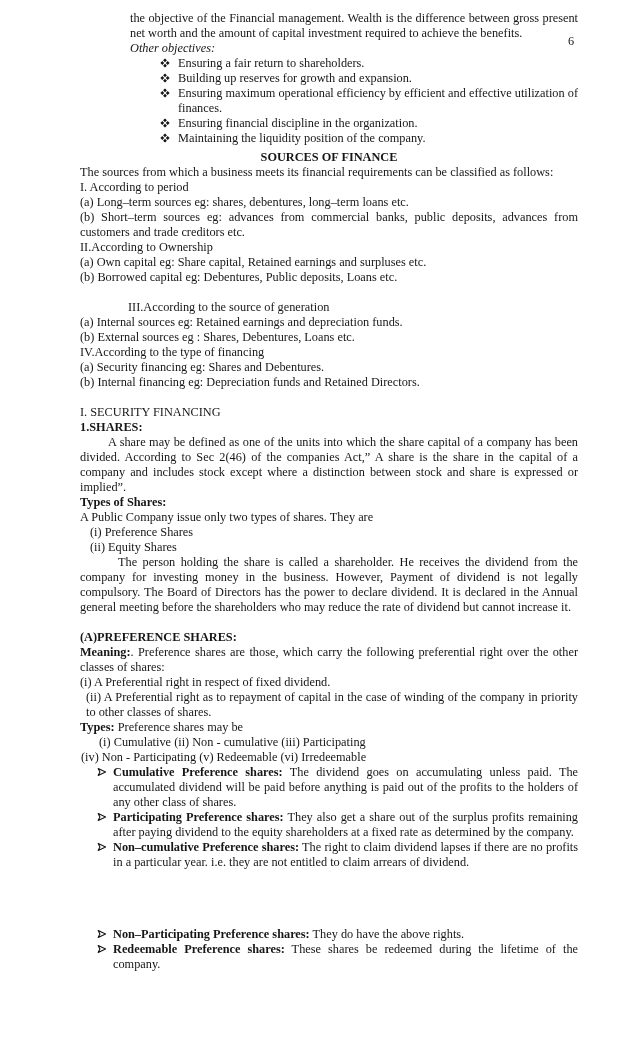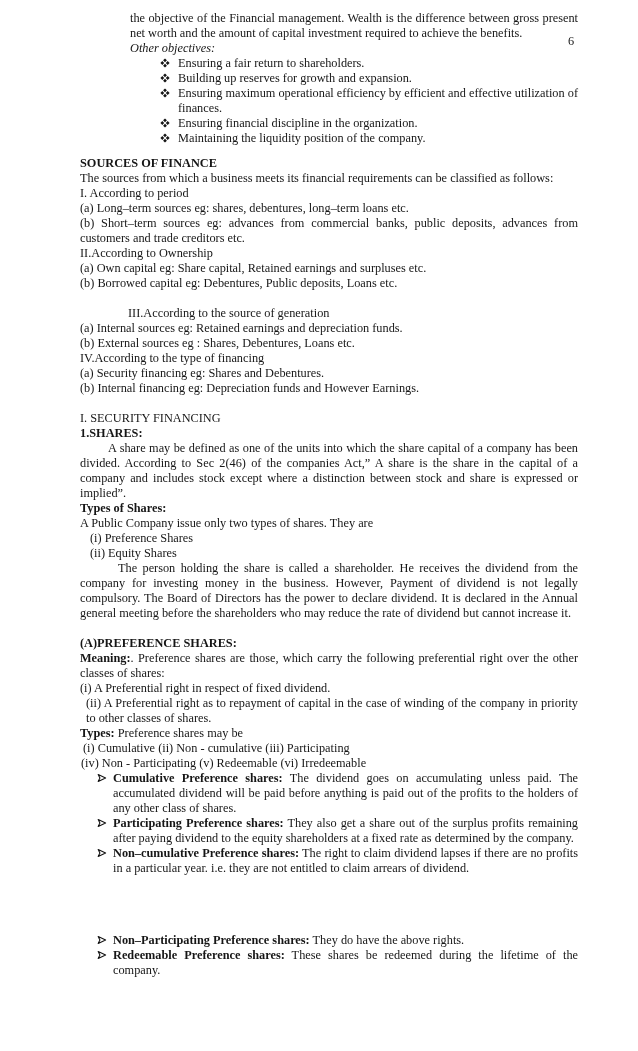--- a/index.html
+++ b/index.html
@@ -46,48 +46,48 @@
       <div class="para li-d"><span class="mk">
           <svg width="10" height="10" viewBox="0 0 10 10">
             <path fill="#141414" d="M5 .4 L6.9 2.3 L5 4.2 L3.1 2.3 Z M.4 5 L2.3 3.1 L4.2 5 L2.3 6.9 Z M5.8 5 L7.7 3.1 L9.6 5 L7.7 6.9 Z M5 5.8 L6.9 7.7 L5 9.6 L3.1 7.7 Z"></path>
           </svg>
         </span><span>Ensuring financial discipline in the organization.</span></div>
       <div class="para li-d"><span class="mk">
           <svg width="10" height="10" viewBox="0 0 10 10">
             <path fill="#141414" d="M5 .4 L6.9 2.3 L5 4.2 L3.1 2.3 Z M.4 5 L2.3 3.1 L4.2 5 L2.3 6.9 Z M5.8 5 L7.7 3.1 L9.6 5 L7.7 6.9 Z M5 5.8 L6.9 7.7 L5 9.6 L3.1 7.7 Z"></path>
           </svg>
         </span><span>Maintaining the liquidity position of the company.</span></div>
-      <div class="para b" style="margin-top: 10px;"><span>SOURCES OF FINANCE</span></div>
+      <div class="para b" style="margin-top: 4px; text-align: center;"><span>SOURCES OF FINANCE</span></div>
       <div class="para"><span>The sources from which a business meets its financial requirements can be classified as follows:</span></div>
       <div class="para"><span>I. According to period</span></div>
       <div class="para j"><span>(a) Long–term sources eg: shares, debentures, long–term loans etc.</span></div>
       <div class="para j"><span>(b) Short–term sources eg: advances from commercial banks, public deposits, advances from customers and trade creditors etc.</span></div>
       <div class="para"><span>II.According to Ownership</span></div>
       <div class="para"><span>(a) Own capital eg: Share capital, Retained earnings and surpluses etc.</span></div>
       <div class="para"><span>(b) Borrowed capital eg: Debentures, Public deposits, Loans etc.</span></div>
       <div class="para" style="margin-top: 15px; margin-left: 48px;"><span>III.According to the source of generation</span></div>
       <div class="para"><span>(a) Internal sources eg: Retained earnings and depreciation funds.</span></div>
       <div class="para"><span>(b) External sources eg : Shares, Debentures, Loans etc.</span></div>
       <div class="para"><span>IV.According to the type of financing</span></div>
       <div class="para"><span>(a) Security financing eg: Shares and Debentures.</span></div>
-      <div class="para"><span>(b) Internal financing eg: Depreciation funds and However Earnings.</span></div>
+      <div class="para"><span>(b) Internal financing eg: Depreciation funds and Retained Directors.</span></div>
       <div class="para" style="margin-top: 15px;"><span>I. SECURITY FINANCING</span></div>
       <div class="para b"><span>1.SHARES:</span></div>
       <div class="para j" style="text-indent: 28px;"><span>A share may be defined as one of the units into which the share capital of a company has been divided. According to Sec 2(46) of the companies Act,” A share is the share in the capital of a company and includes stock except where a distinction between stock and share is expressed or implied”.</span></div>
       <div class="para b"><span>Types of Shares:</span></div>
       <div class="para"><span>A Public Company issue only two types of shares. They are</span></div>
       <div class="para" style="margin-left: 10px;"><span>(i) Preference Shares</span></div>
       <div class="para" style="margin-left: 10px;"><span>(ii) Equity Shares</span></div>
       <div class="para j" style="text-indent: 38px;"><span>The person holding the share is called a shareholder. He receives the dividend from the company for investing money in the business. However, Payment of dividend is not legally compulsory. The Board of Directors has the power to declare dividend. It is declared in the Annual general meeting before the shareholders who may reduce the rate of dividend but cannot increase it.</span></div>
       <div class="para b" style="margin-top: 15px;"><span>(A)PREFERENCE SHARES:</span></div>
       <div class="para j"><span class="b">Meaning:</span><span>. Preference shares are those, which carry the following preferential right over the other classes of shares:</span></div>
       <div class="para" style="margin-left: 0;"><span>(i) A Preferential right in respect of fixed dividend.</span></div>
       <div class="para j" style="margin-left: 6px;"><span>(ii) A Preferential right as to repayment of capital in the case of winding of the company in priority to other classes of shares.</span></div>
       <div class="para"><span class="b">Types:</span><span> Preference shares may be</span></div>
-      <div class="para" style="margin-left: 3px;"><span>(i) Cumulative (ii) Non - cumulative (iii) Participating</span></div>
+      <div class="para" style="margin-left: 19px;"><span>(i) Cumulative (ii) Non - cumulative (iii) Participating</span></div>
       <div class="para" style="margin-left: 1px;"><span>(iv) Non - Participating (v) Redeemable (vi) Irredeemable</span></div>
       <div class="para j li-a"><span class="mk">
           <svg width="10" height="10" viewBox="0 0 10 10">
             <path fill="none" stroke="#141414" stroke-width="1.1" stroke-linejoin="round" d="M1.2 1.6 L8.6 5 L1.2 8.4 L2.9 5 Z"></path>
           </svg>
         </span><span class="b">Cumulative Preference shares:</span><span> The dividend goes on accumulating unless paid. The accumulated dividend will be paid before anything is paid out of the profits to the holders of any other class of shares.</span></div>
       <div class="para j li-a"><span class="mk">
           <svg width="10" height="10" viewBox="0 0 10 10">
             <path fill="none" stroke="#141414" stroke-width="1.1" stroke-linejoin="round" d="M1.2 1.6 L8.6 5 L1.2 8.4 L2.9 5 Z"></path>
           </svg>

